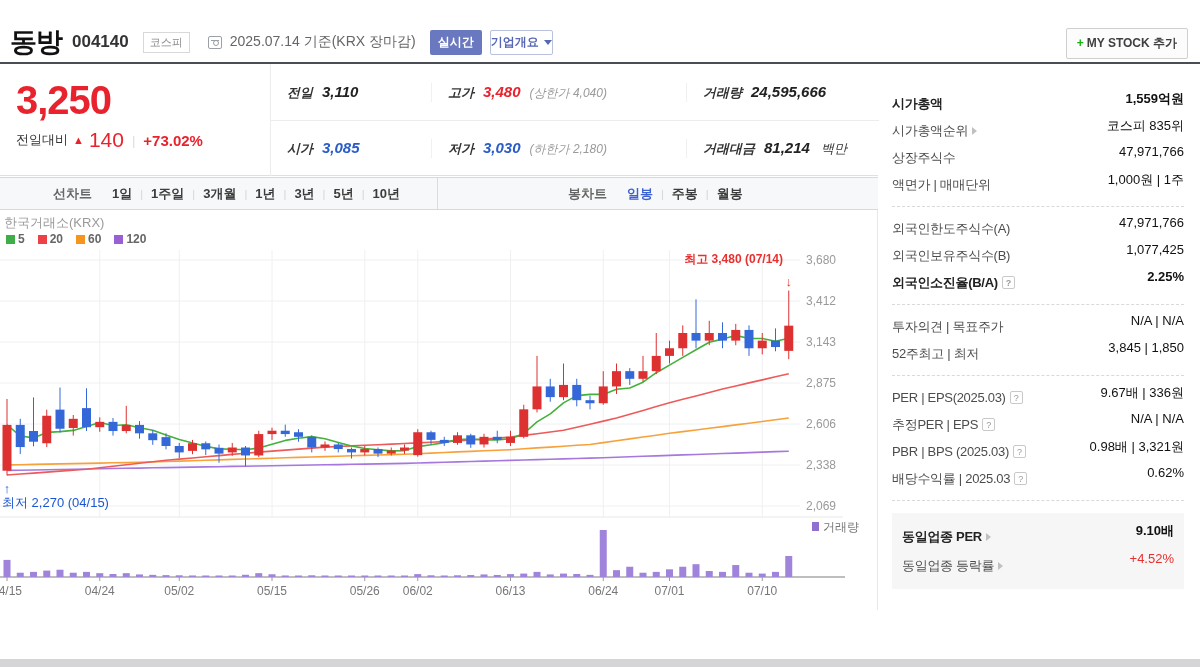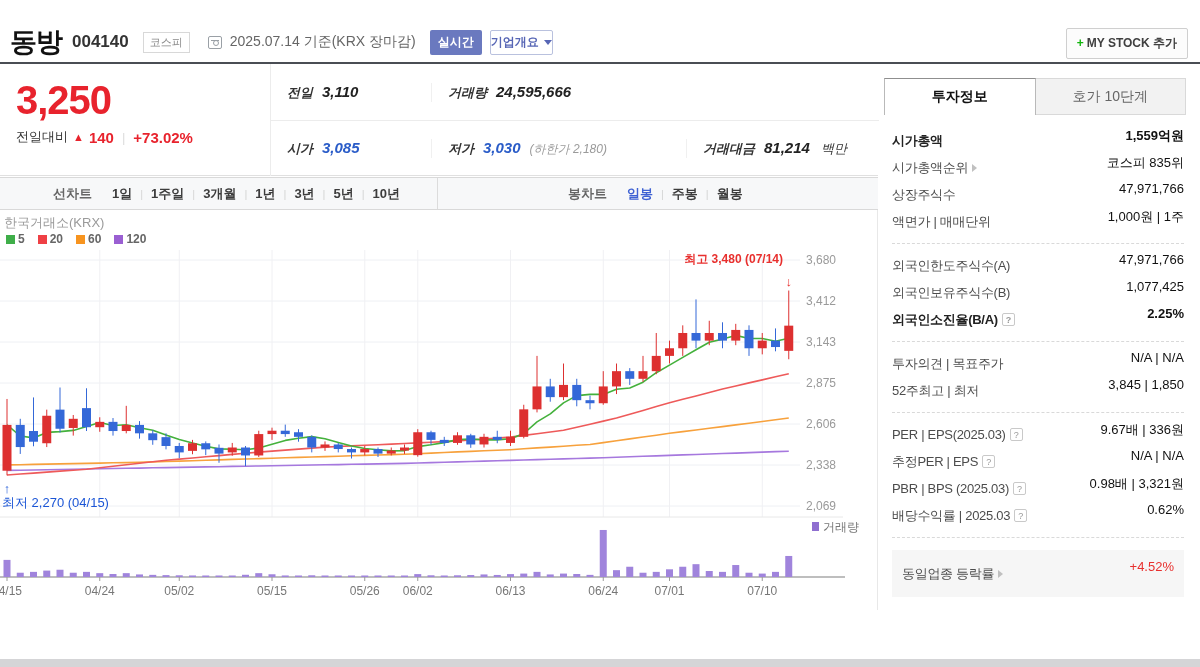--- a/index.html
+++ b/index.html
@@ -22,21 +22,21 @@
   .btn-mystock { position:absolute; right:12px; top:28px; font-size:12px; font-weight:bold; color:#404040; background:#fcfcfc; border:1px solid #cfcfcf; border-radius:2px; padding:6px 10px; cursor:pointer; }
   .btn-mystock .plus { color:#11b50c; font-weight:bold; margin-right:3px; }
   .top-divider { position:absolute; left:0; top:62px; width:1200px; height:2px; background:#4a4d54; }
 
   
   .price-box { position:absolute; left:0; top:64px; width:878px; height:112px; border-bottom:1px solid #e0e0e0; }
   .price-left { position:absolute; left:16px; top:14px; }
   .price-now { font-size:40px; font-weight:bold; color:#e8232d; letter-spacing:-1px; line-height:1.1; }
   .price-change { margin-top:6px; font-size:13px; color:#333; display:flex; align-items:center; gap:5px; }
   .price-change .up-tri { color:#e8232d; font-size:11px; }
-  .price-change .chg-val { color:#e8232d; font-weight:bold; font-size:15px; }
+  .price-change .chg-val { color:#e8232d; font-weight:normal; font-size:21px; }
   .price-change .sep, .cell .sep { color:#ddd; font-weight:normal; padding:0 3px; }
   .price-change .chg-pct { color:#e8232d; font-weight:bold; font-size:15px; }
   .quote-table { position:absolute; left:270px; top:0; width:608px; height:112px; border-left:1px solid #ececec; }
   .q-row { position:absolute; left:0; width:608px; height:56px; display:flex; align-items:center; }
   .q-row.r2 { top:56px; border-top:1px solid #ececec; }
   .cell { font-size:13px; color:#333; display:flex; align-items:baseline; gap:9px; padding-left:16px;font-style:italic; }
   .cell .lb { font-weight:bold; color:#333; }
   .cell .v { font-size:15px; font-weight:bold; color:#222; }
   .cell .v.red { color:#e8232d; } .cell .v.blue { color:#2a5cc8; }
   .cell .ex { font-size:12px; color:#9a9a9a; }
@@ -114,20 +114,25 @@
         <span class="chg-val">140</span>
         <span class="sep">|</span>
         <span class="chg-pct">+73.02%</span>
       </div>
     </div>
     <div class="quote-table">
       <div class="q-row r1">
         <div class="cell c1">
             <span class="lb">전일</span>
             <span class="v">3,110</span>
+          </div>
+        <div class="cell c2">
+            <span class="lb">고가</span>
+            <span class="v red">3,480</span>
+            <span class="ex">(상한가 4,040)</span>
           </div>
         <div class="cell c3">
             <span class="lb">거래량</span>
             <span class="v">24,595,666</span>
           </div>
       </div>
       <div class="q-row r2">
         <div class="cell c1">
             <span class="lb">시가</span>
             <span class="v blue">3,085</span>
@@ -427,24 +432,20 @@
         <text x="783" y="53" fill="#e8302e" font-size="12" font-weight="bold" text-anchor="end">최고 3,480 (07/14)</text>
         <text x="788.75" y="76" fill="#e8302e" font-size="13" font-weight="bold" text-anchor="middle">↓</text>
         <text x="7" y="283" fill="#1b55d6" font-size="13" font-weight="bold" text-anchor="middle">↑</text>
         <text x="2" y="297" fill="#1b55d6" font-size="13" text-anchor="start">최저 2,270 (04/15)</text>
         <rect x="812" y="312" width="7" height="9" fill="#8f6fd0"></rect>
         <text x="823" y="321" fill="#777" font-size="12">거래량</text>
       </svg>
   </div>
 
   <div class="panel">
-    <div class="p-tabs">
-        <div class="p-tab on">투자정보</div>
-        <div class="p-tab off">호가 10단계</div>
-      </div>
     <div class="p-body">
         <div>
           <div class="p-row">
             <span class="pl b">
               <span>시가총액</span>
             </span>
             <span class="pv b">1,559억원</span>
           </div>
           <div class="p-row">
             <span class="pl">
@@ -530,20 +531,27 @@
             <span class="pl">
               <span>배당수익률 | 2025.03</span>
               <span class="q-ico">?</span>
             </span>
             <span class="pv">0.62%</span>
           </div>
         </div>
         <div class="p-div"></div>
         <div class="p-gray">
           <div class="p-row">
+            <span class="pl b">
+              <span>동일업종 PER</span>
+              <span class="arr-ico"></span>
+            </span>
+            <span class="pv b">9.10배</span>
+          </div>
+          <div class="p-row">
             <span class="pl">
               <span>동일업종 등락률</span>
               <span class="arr-ico"></span>
             </span>
             <span class="pv red">+4.52%</span>
           </div>
         </div>
       </div>
   </div>
 

